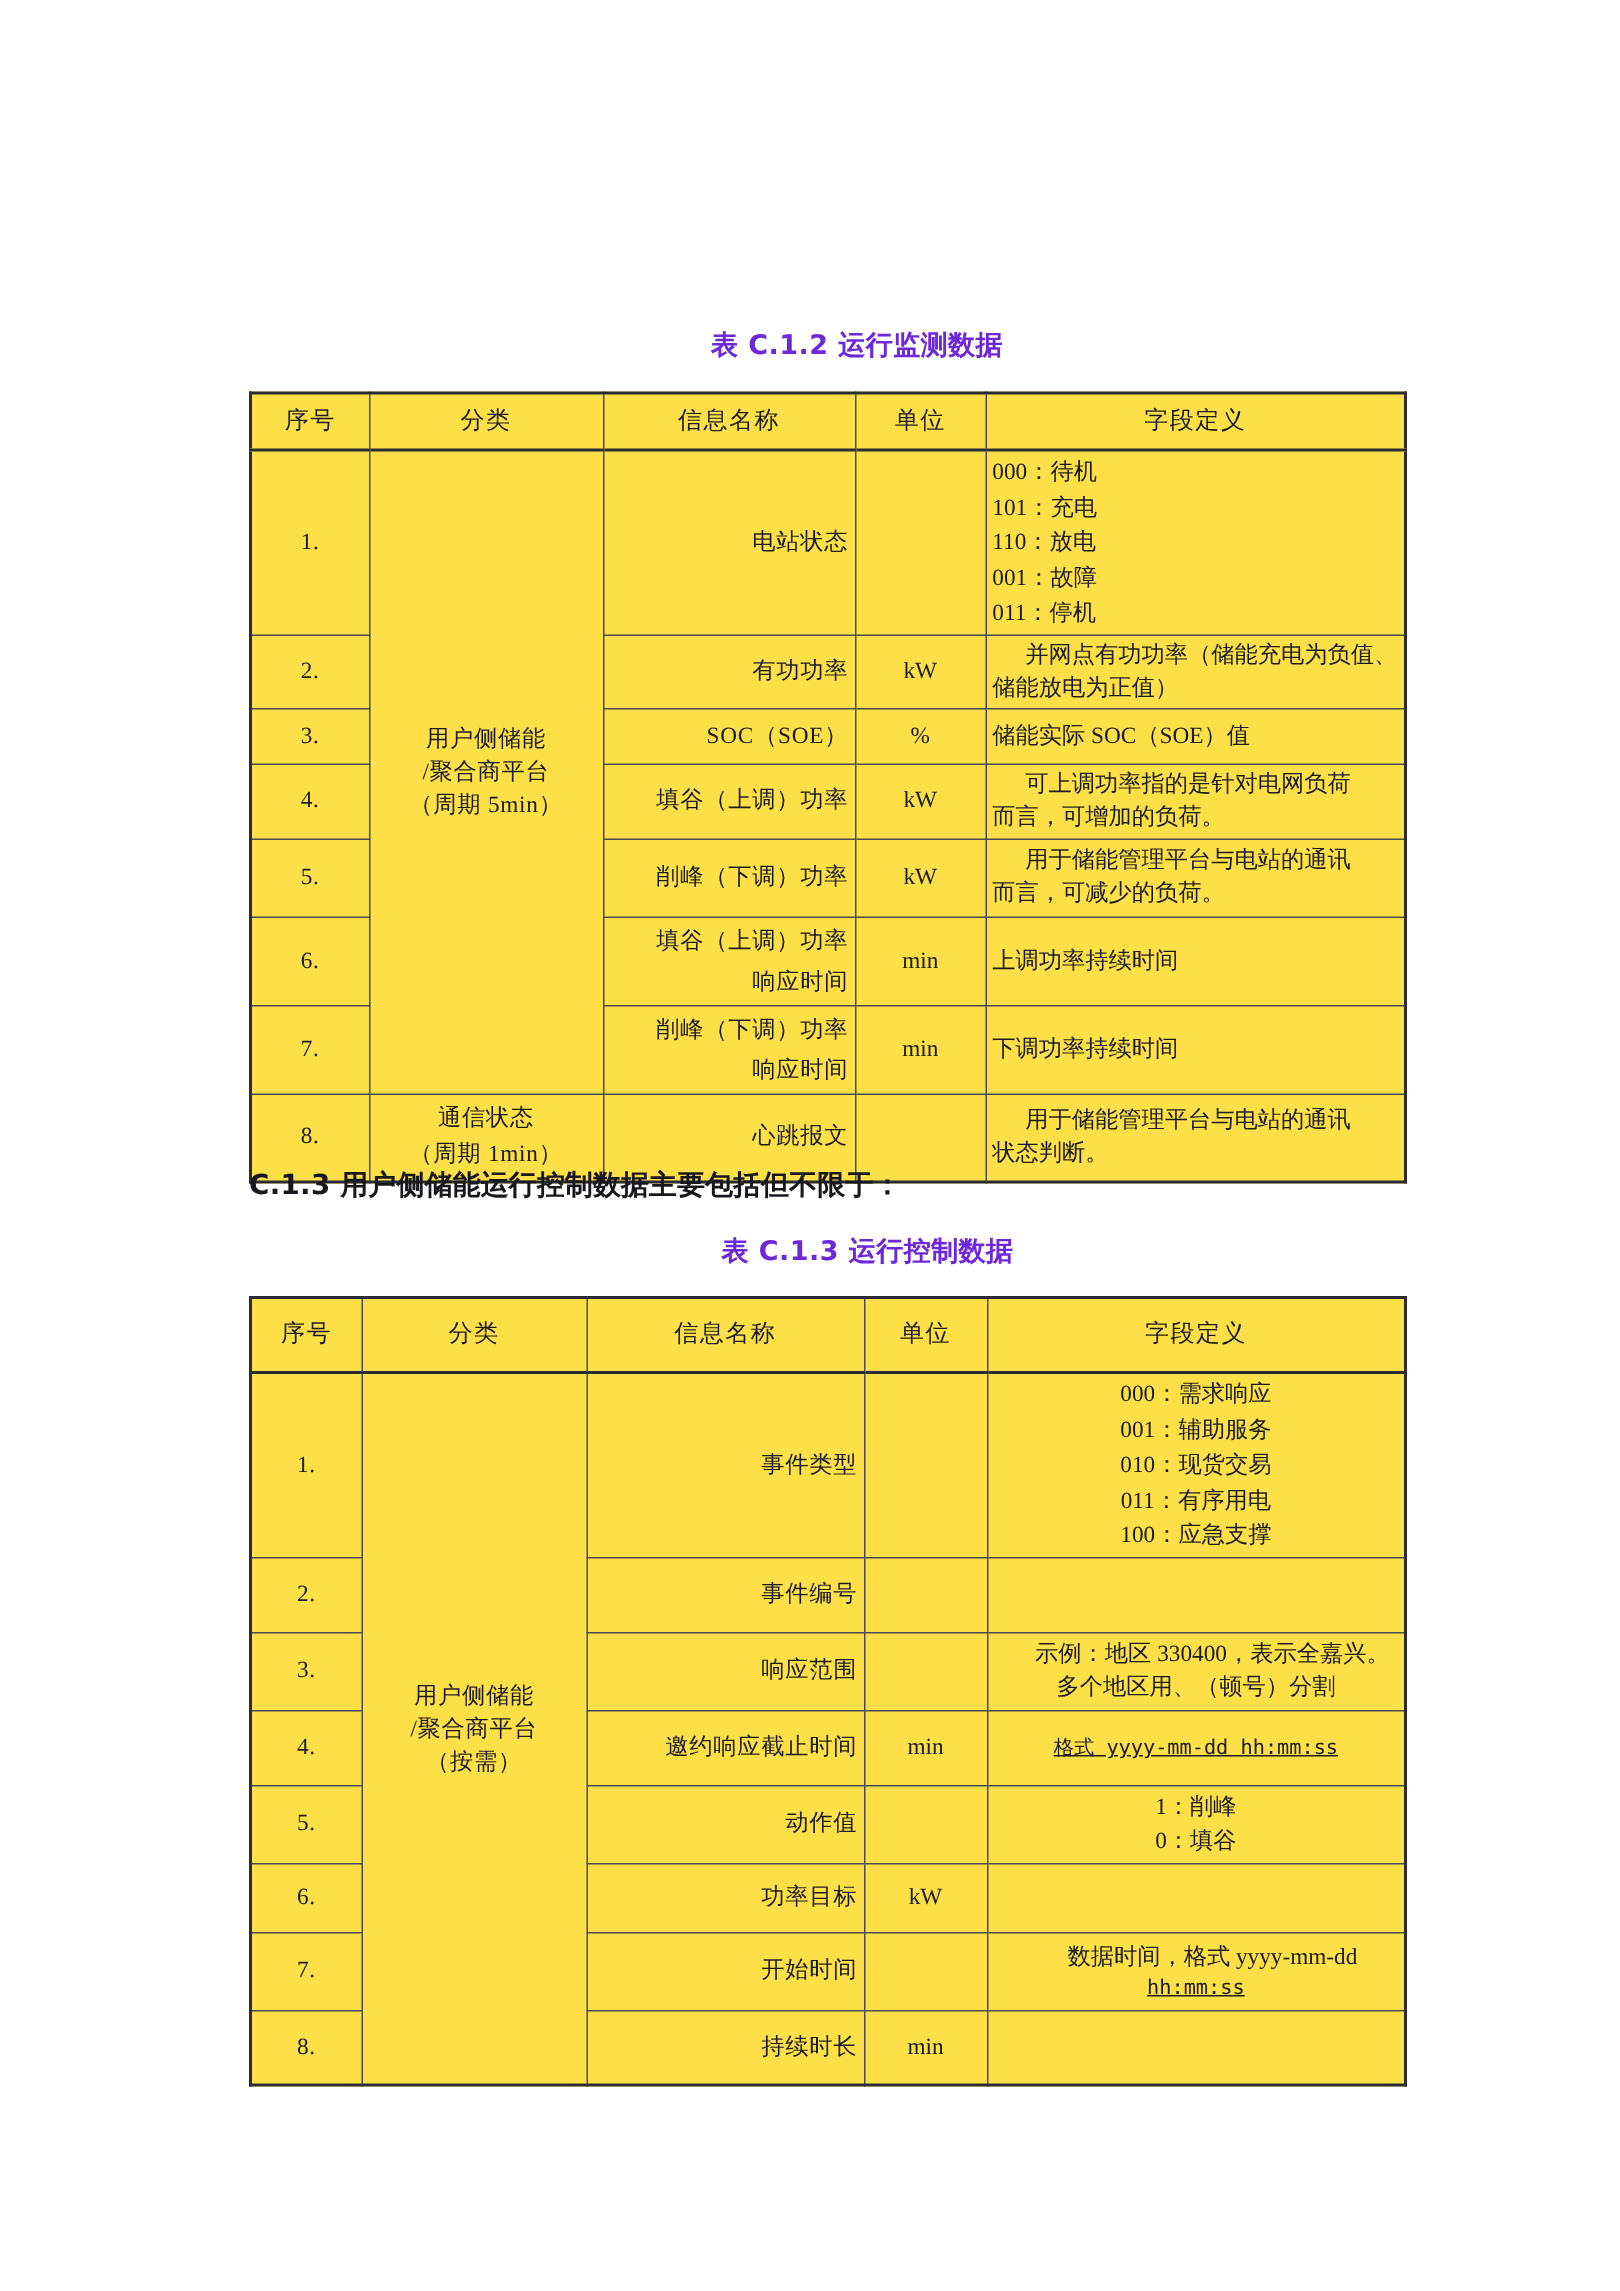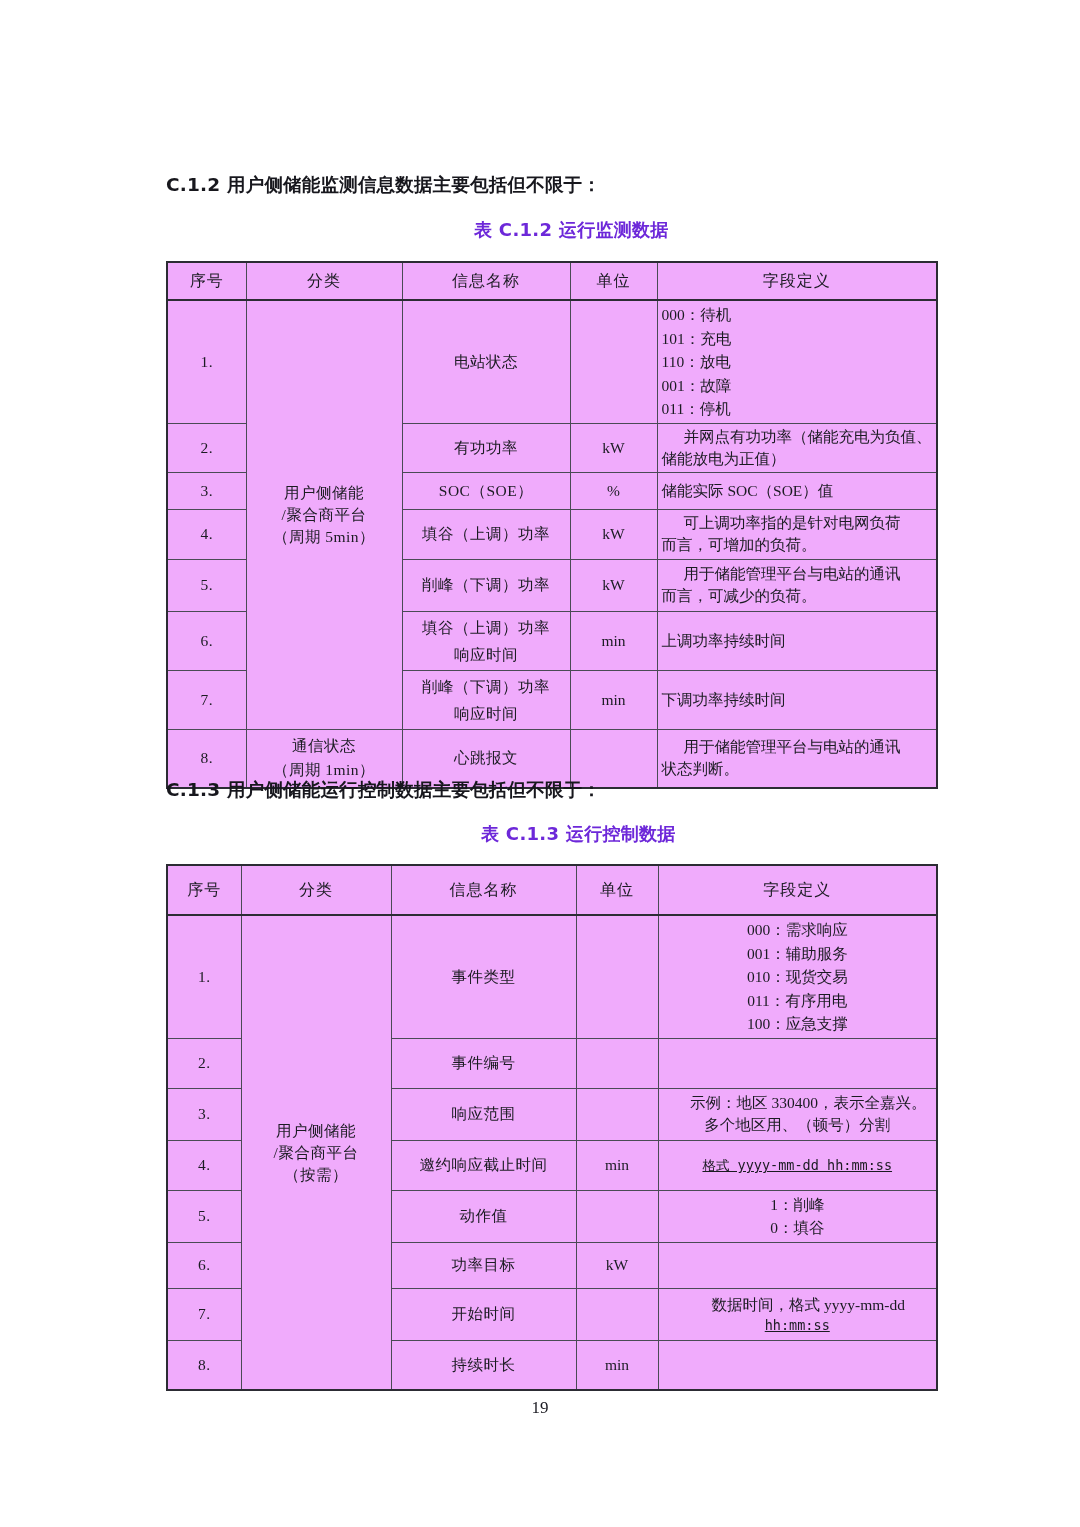--- a/index.html
+++ b/index.html
@@ -47,21 +47,21 @@
     letter-spacing: 0.3px;
   }
   #caption-t12 { top: 218px; left: 474px; }
   #caption-t13 { top: 822px; left: 481px; }
 
   
   .doc-table {
     position: absolute;
     border-collapse: collapse;
     table-layout: fixed;
-    background: #f0abfc;
+    background: #fde047;
   }
   #table-c12 { left: 166px; top: 261px; width: 770px; }
   #table-c13 { left: 166px; top: 864px; width: 770px; }
 
   .doc-table td, .doc-table th {
     border: 1px solid #4a4a55;
     padding: 2px 4px;
     font-size: 15.5px;
     line-height: 1.42;
     font-weight: 400;
@@ -104,21 +104,21 @@
     font-size: 15px;
     letter-spacing: 0.5px;
   }
   .unit-cell {
     text-align: center;
     font-family: "DejaVu Sans Mono", "Liberation Mono", monospace;
     font-size: 13.5px;
     margin-top: 15px;
   }
   .name-cell {
-    text-align: center;
+    text-align: right;
     letter-spacing: 0.5px;
   }
   .cat-cell {
     text-align: center;
     line-height: 1.95;
     letter-spacing: 0.5px;
   }
   .def-cell {
     text-align: left;
     padding-left: 9px;
@@ -165,21 +165,20 @@
     font-size: 17px;
     font-family: "Liberation Serif", "DejaVu Serif", serif;
     color: #1b1b22;
   }
 </style>
 </head>
 <body>
 
 <div class="page">
 
-  <div class="clause-heading" id="clause-c12">C.1.2 用户侧储能监测信息数据主要包括但不限于：</div>
 
   <div class="table-caption" id="caption-t12">表 C.1.2 运行监测数据</div>
 
   <table class="doc-table" id="table-c12">
     <tbody>
       <tr class="head-row">
         <td class="c-idx">序号</td>
         <td class="c-cat">分类</td>
         <td class="c-name">信息名称</td>
         <td class="c-unit">单位</td>
@@ -354,15 +353,14 @@
 
       <tr class="r8">
         <td class="c-idx idx-cell">8.</td>
         <td class="c-name name-cell">持续时长</td>
         <td class="c-unit unit-cell">min</td>
         <td class="c-def def-cell"></td>
       </tr>
     </tbody>
   </table>
 
-  <div id="page-number">19</div>
 
 </div>
 
 </body></html>

